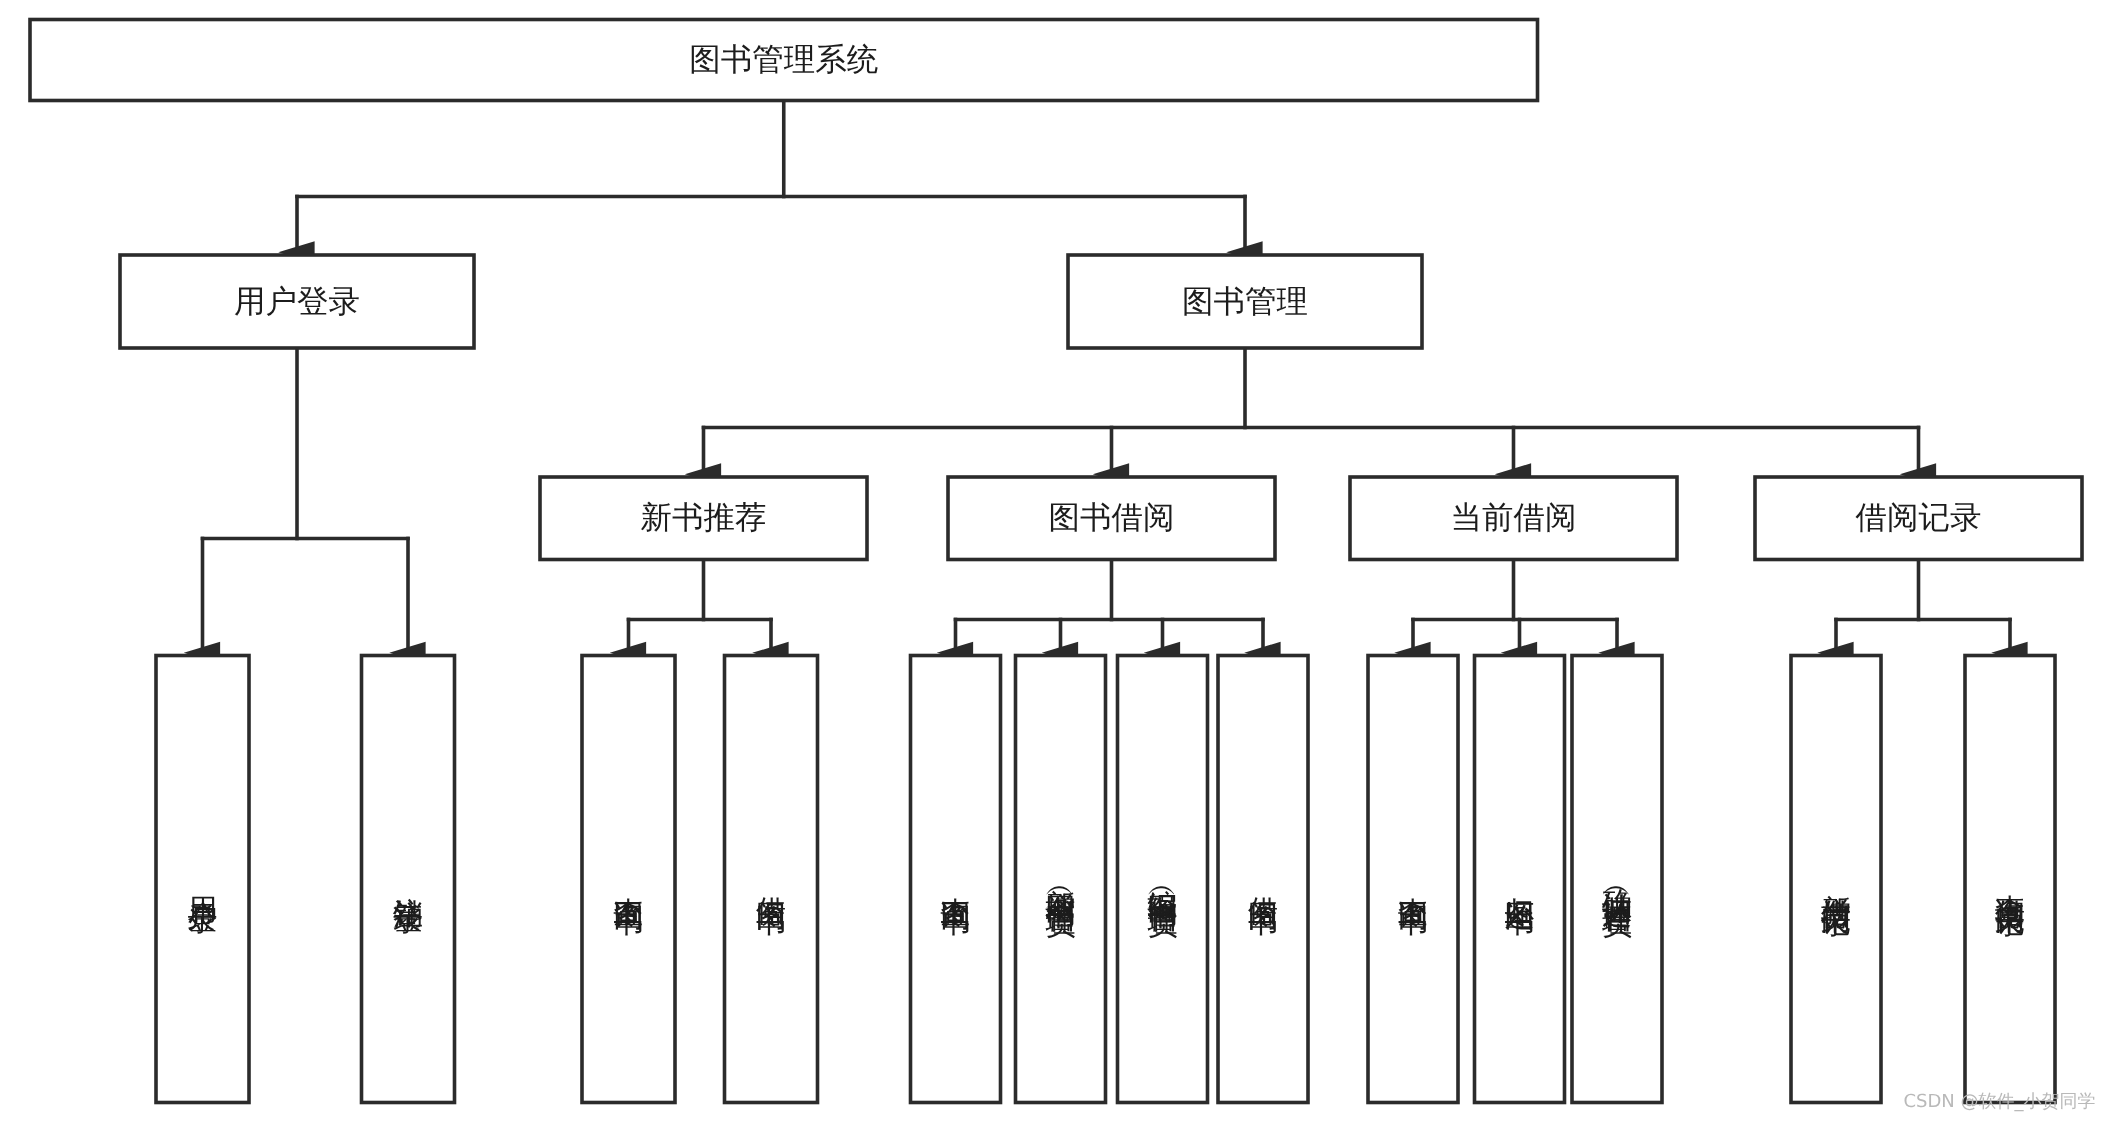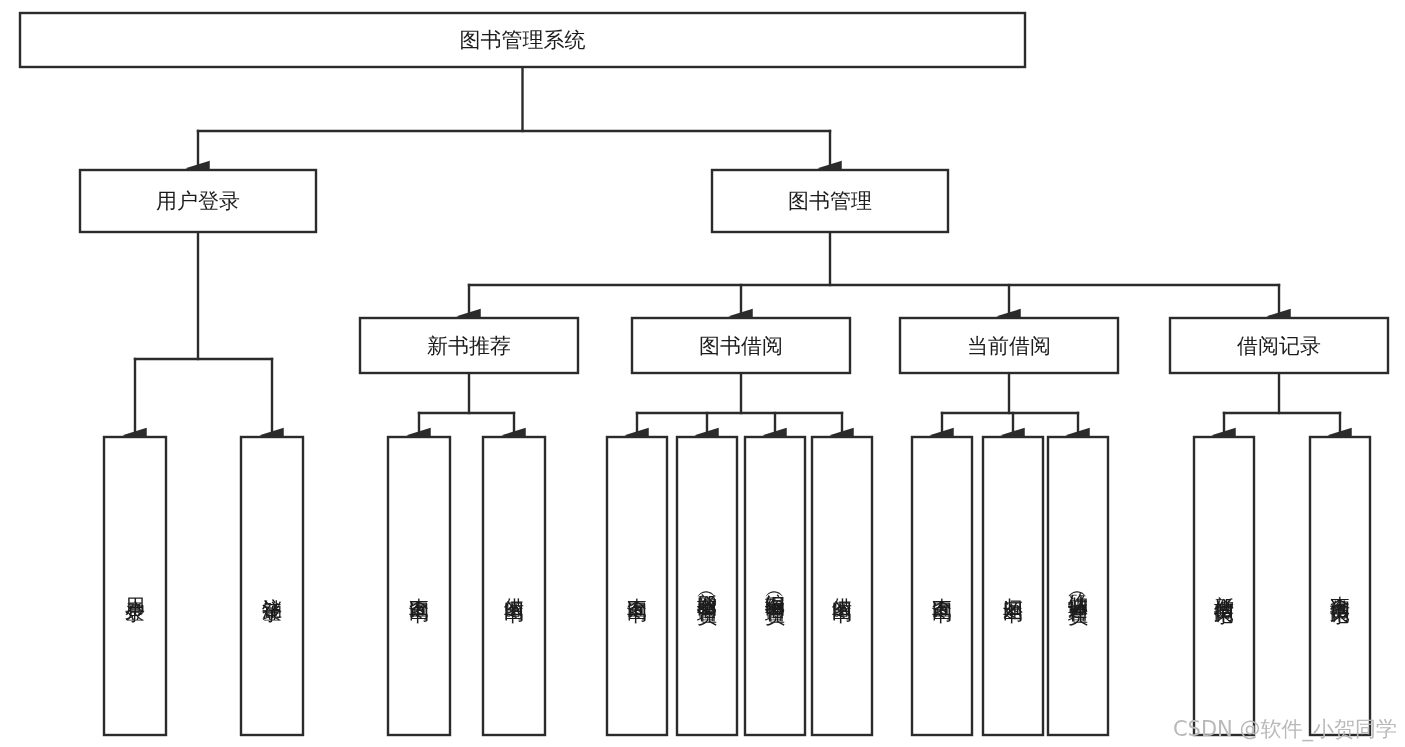--- a/index.html
+++ b/index.html
@@ -58,21 +58,21 @@
     align-items: center;
     justify-content: center;
     white-space: nowrap;
     pointer-events: none;
   }
   .watermark {
     position: absolute;
     right: 8px;
     bottom: 4px;
     font-family: "DejaVu Sans", "Liberation Sans", sans-serif;
-    font-size: 21px;
+    font-size: 12px;
     color: #b9b9b9;
     white-space: nowrap;
   }
 </style>
 </head>
 <body>
 
 <div id="diagram-root">
 
   <svg id="chart-svg" viewBox="0 0 1405 747">

